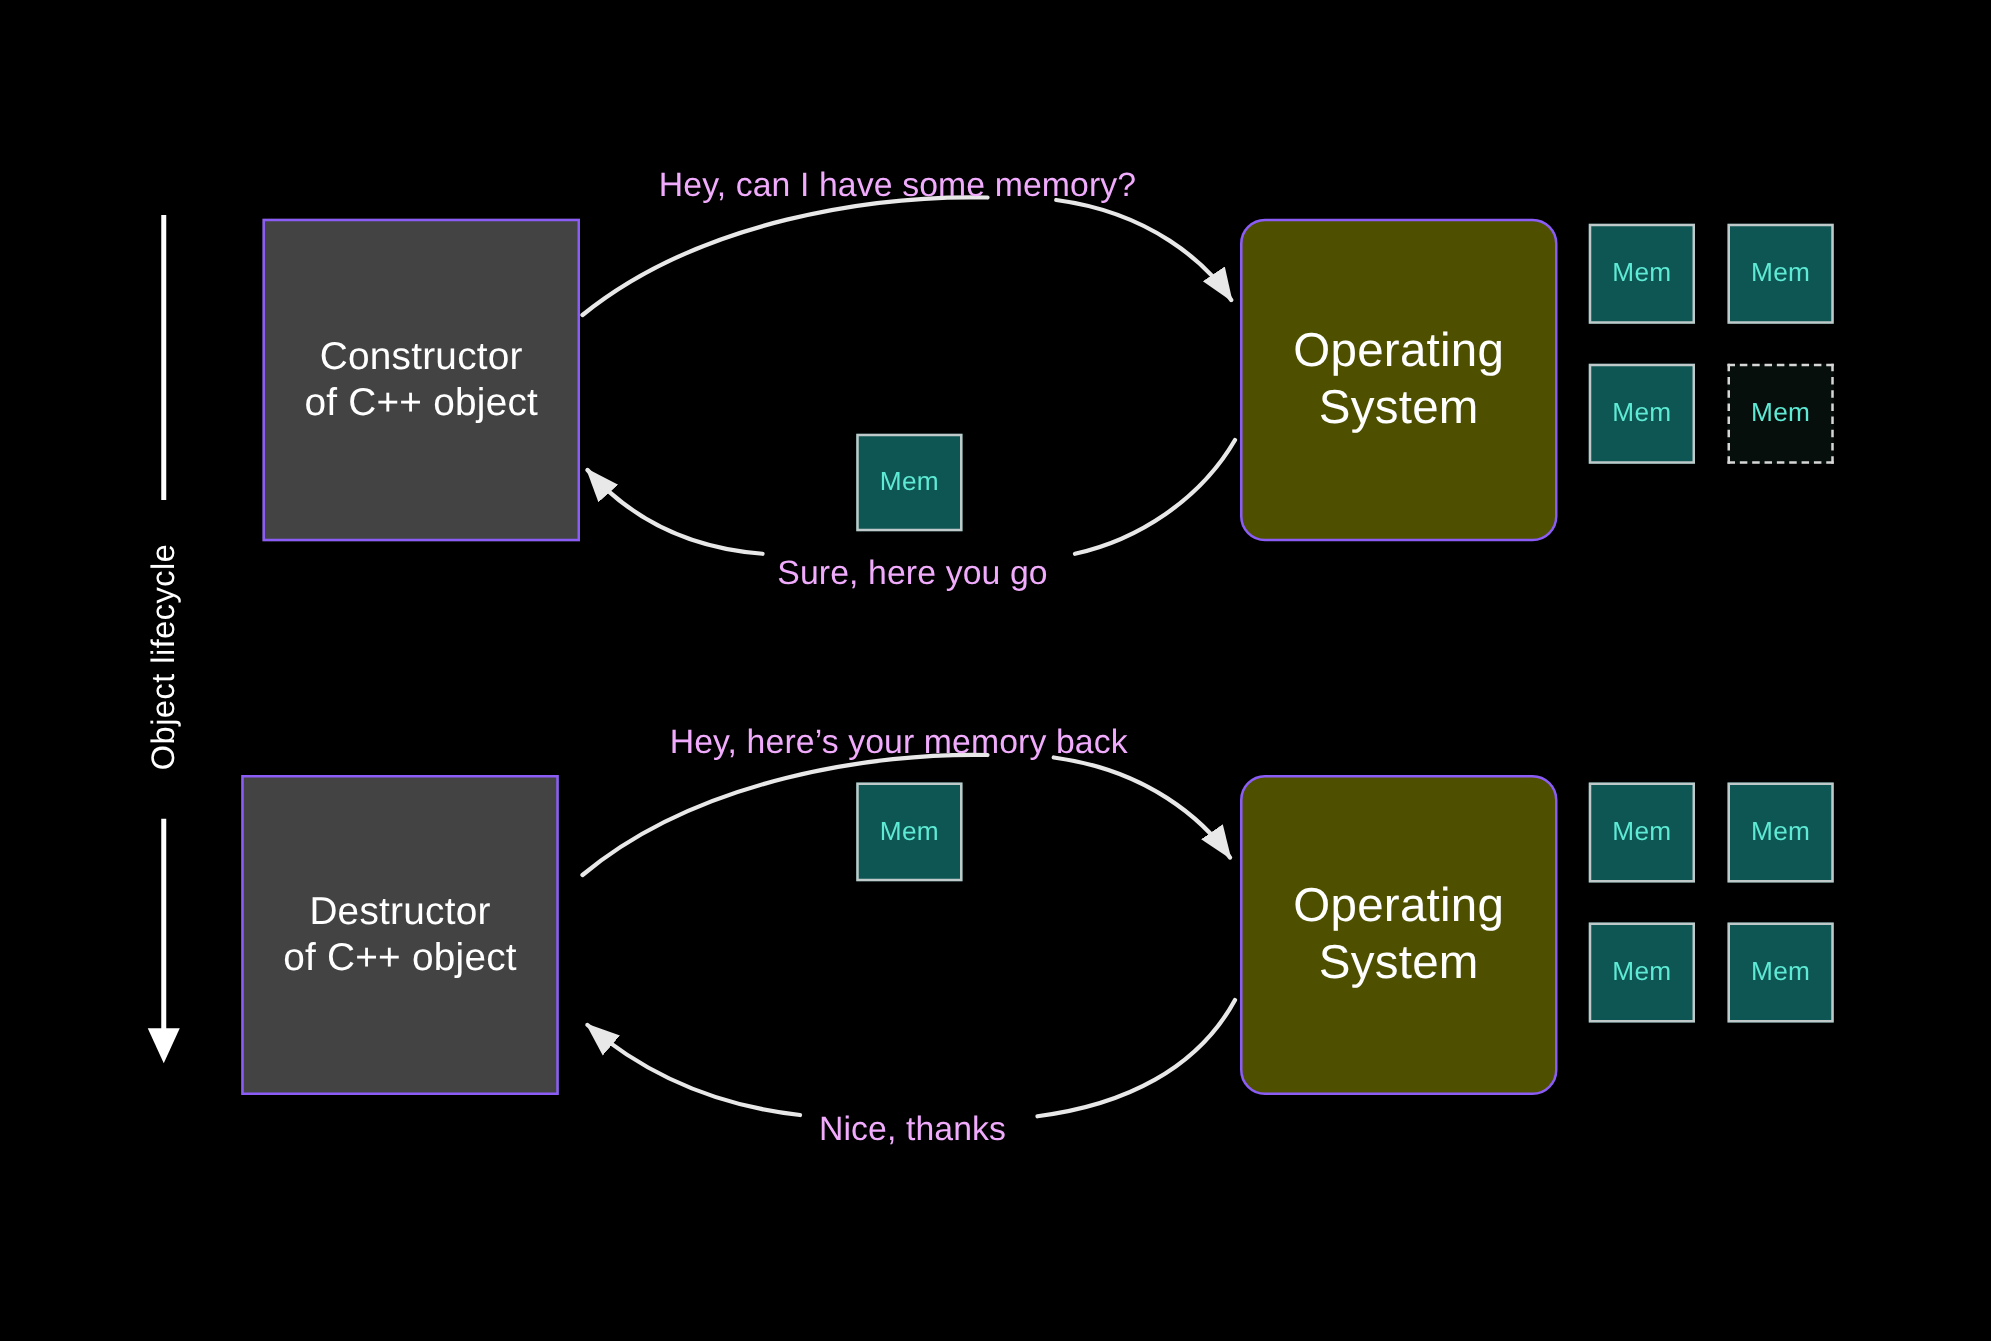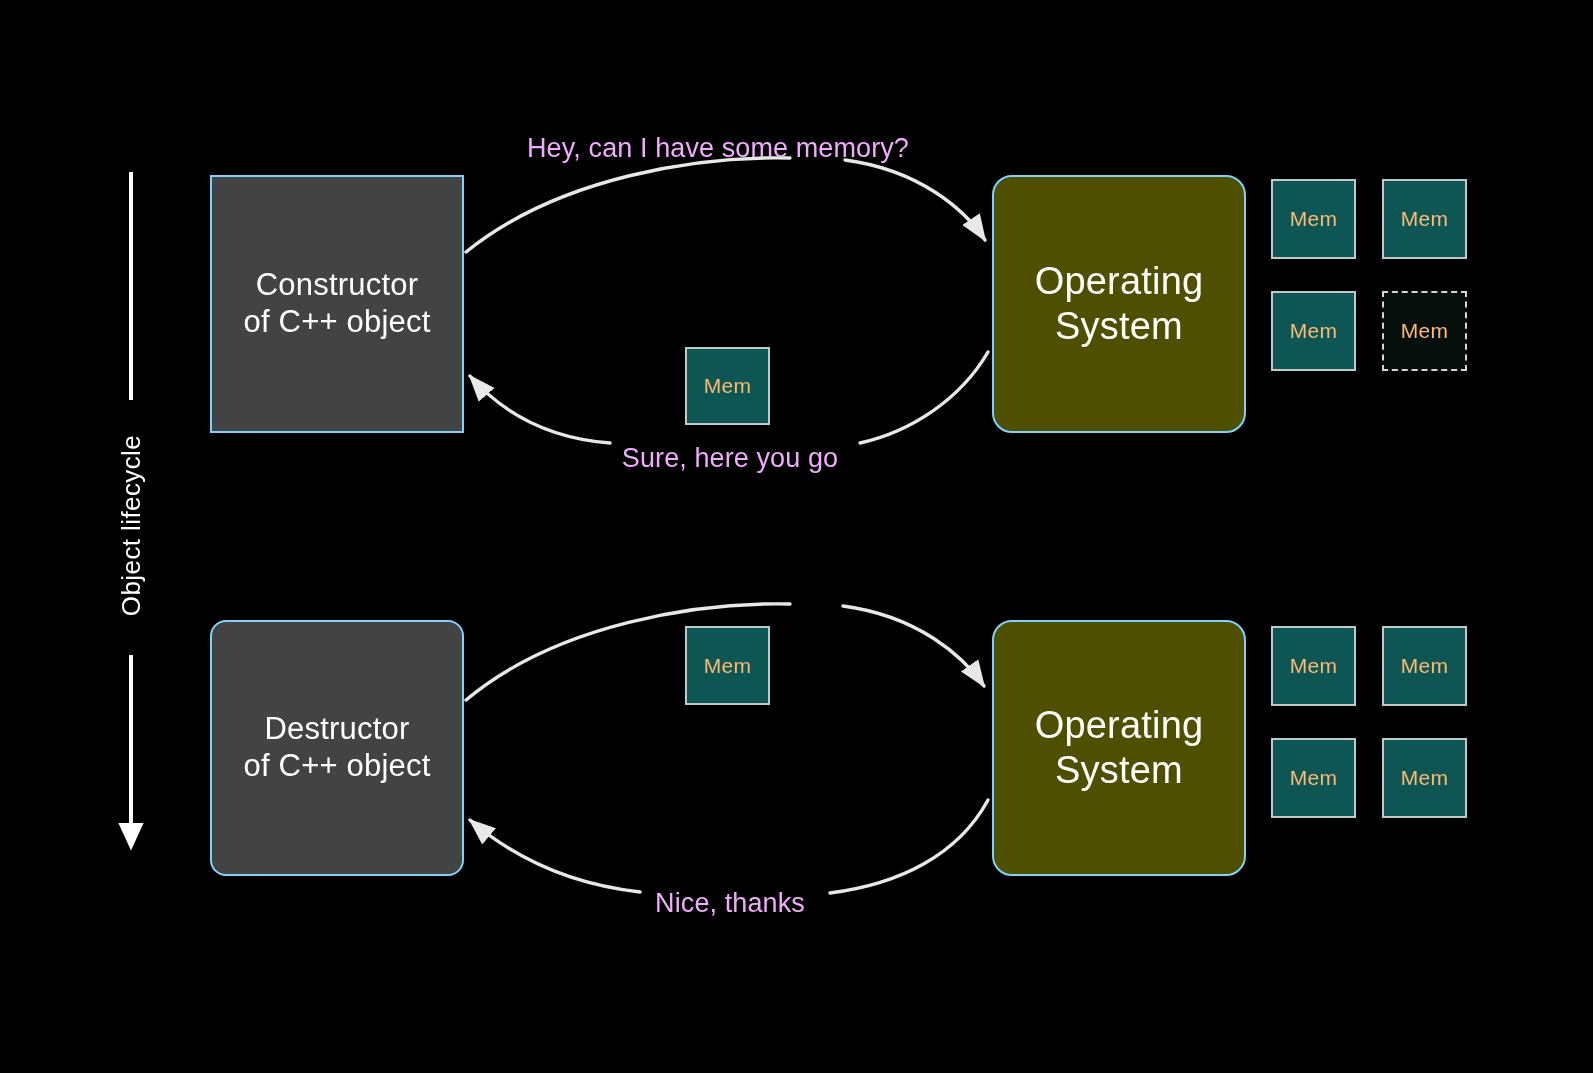--- a/index.html
+++ b/index.html
@@ -23,21 +23,21 @@
     left: 0; top: 0;
     width: 1593px;
     height: 1073px;
     pointer-events: none;
   }
 
   
   .actor-box {
     position: absolute;
     box-sizing: border-box;
-    border: 2px solid #7dd3fc;
+    border: 2px solid #8b5cf6;
     display: flex;
     align-items: center;
     justify-content: center;
     text-align: center;
     color: #ffffff;
   }
   .actor-box .line {
     display: block;
     white-space: nowrap;
   }
@@ -65,21 +65,21 @@
 
   
   .mem {
     position: absolute;
     box-sizing: border-box;
     background: #0d5654;
     border: 2px solid #bfc9c9;
     display: flex;
     align-items: center;
     justify-content: center;
-    color: #fdba74;
+    color: #5eead4;
     font-size: 21px;
     letter-spacing: 0.2px;
   }
   .mem.empty {
     background: #070f0d;
     border: 2px dashed #d6d6d6;
   }
 
   
   .speech {
@@ -154,34 +154,35 @@
 
   <div class="speech" style="left:730px; top:443px; transform:translateX(-50%);">Sure, here you go</div>
 
   <div class="mem" style="left:685px; top:347px; width:85px; height:78px;">Mem</div>
 
   <div class="mem" style="left:1271px; top:179px; width:85px; height:80px;">Mem</div>
   <div class="mem" style="left:1382px; top:179px; width:85px; height:80px;">Mem</div>
   <div class="mem" style="left:1271px; top:291px; width:85px; height:80px;">Mem</div>
   <div class="mem empty" style="left:1382px; top:291px; width:85px; height:80px;">Mem</div>
 
-  <div class="actor-box box-gray" style="left:210px; top:620px; width:254px; height:256px;border-radius:16px;">
+  <div class="actor-box box-gray" style="left:193px; top:620px; width:254px; height:256px;">
     <div class="actor-label gray-text">
       <span class="line">Destructor</span>
       <span class="line">of C++ object</span>
     </div>
   </div>
 
   <div class="actor-box box-olive" style="left:992px; top:620px; width:254px; height:256px;">
     <div class="actor-label olive-text">
       <span class="line">Operating</span>
       <span class="line">System</span>
     </div>
   </div>
 
+  <div class="speech" style="left:719px; top:578px; transform:translateX(-50%);">Hey, here’s your memory back</div>
 
   <div class="speech" style="left:730px; top:888px; transform:translateX(-50%);">Nice, thanks</div>
 
   <div class="mem" style="left:685px; top:626px; width:85px; height:79px;">Mem</div>
 
   <div class="mem" style="left:1271px; top:626px; width:85px; height:80px;">Mem</div>
   <div class="mem" style="left:1382px; top:626px; width:85px; height:80px;">Mem</div>
   <div class="mem" style="left:1271px; top:738px; width:85px; height:80px;">Mem</div>
   <div class="mem" style="left:1382px; top:738px; width:85px; height:80px;">Mem</div>
 

